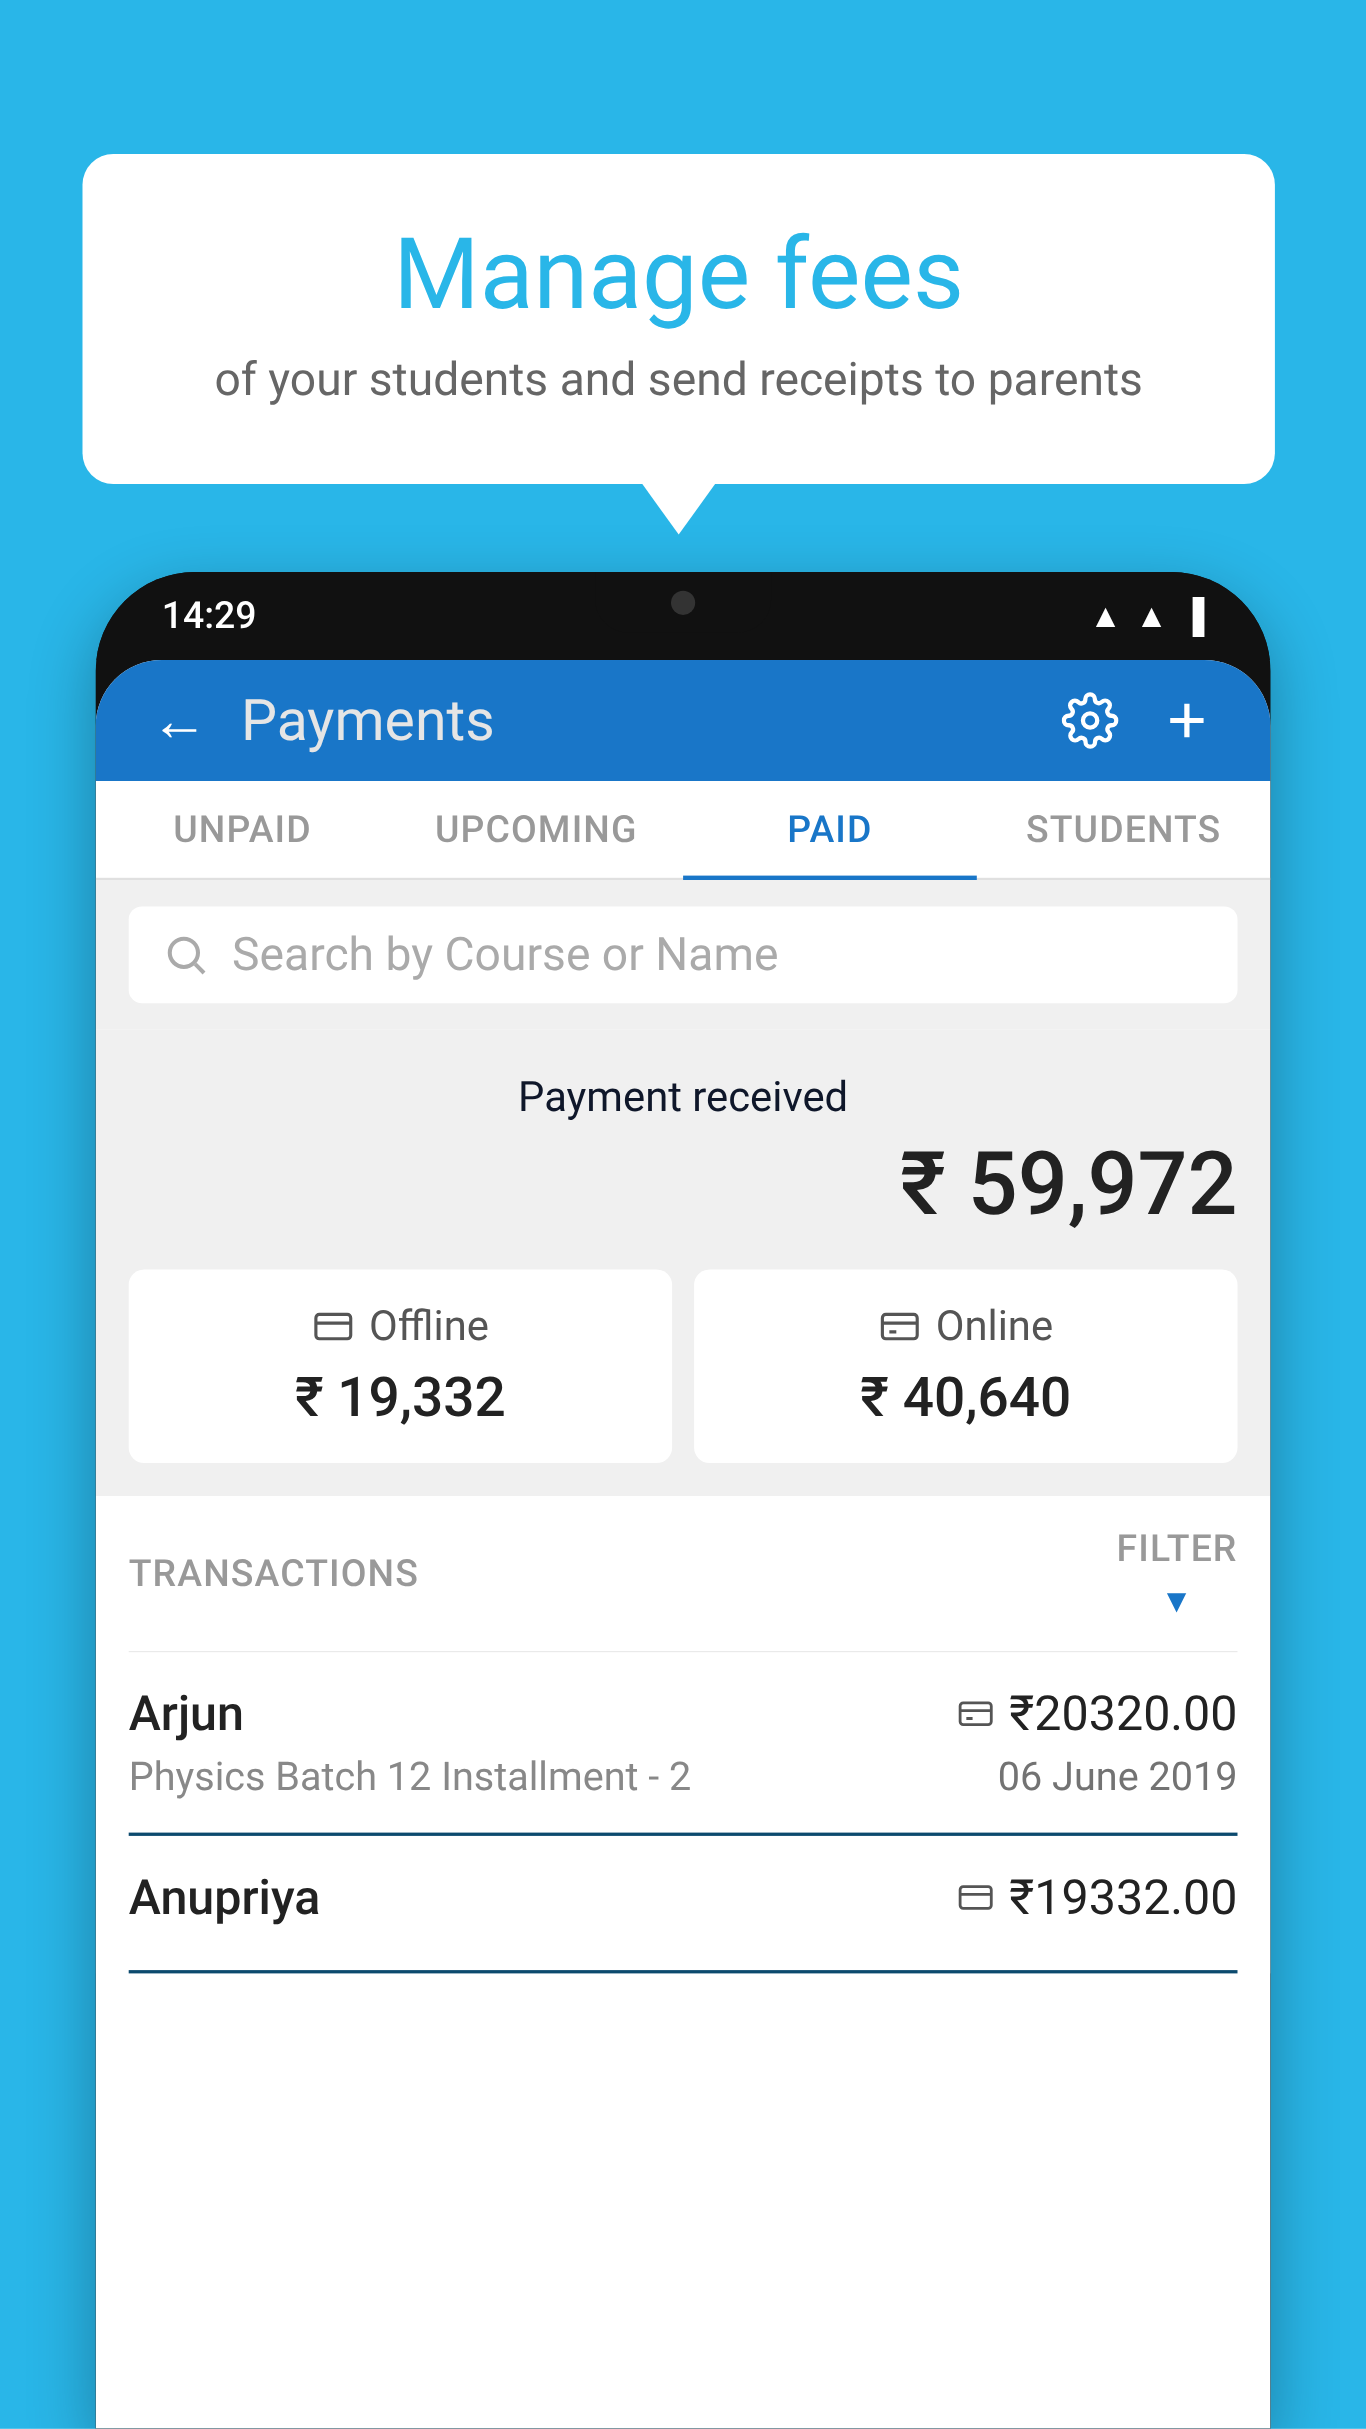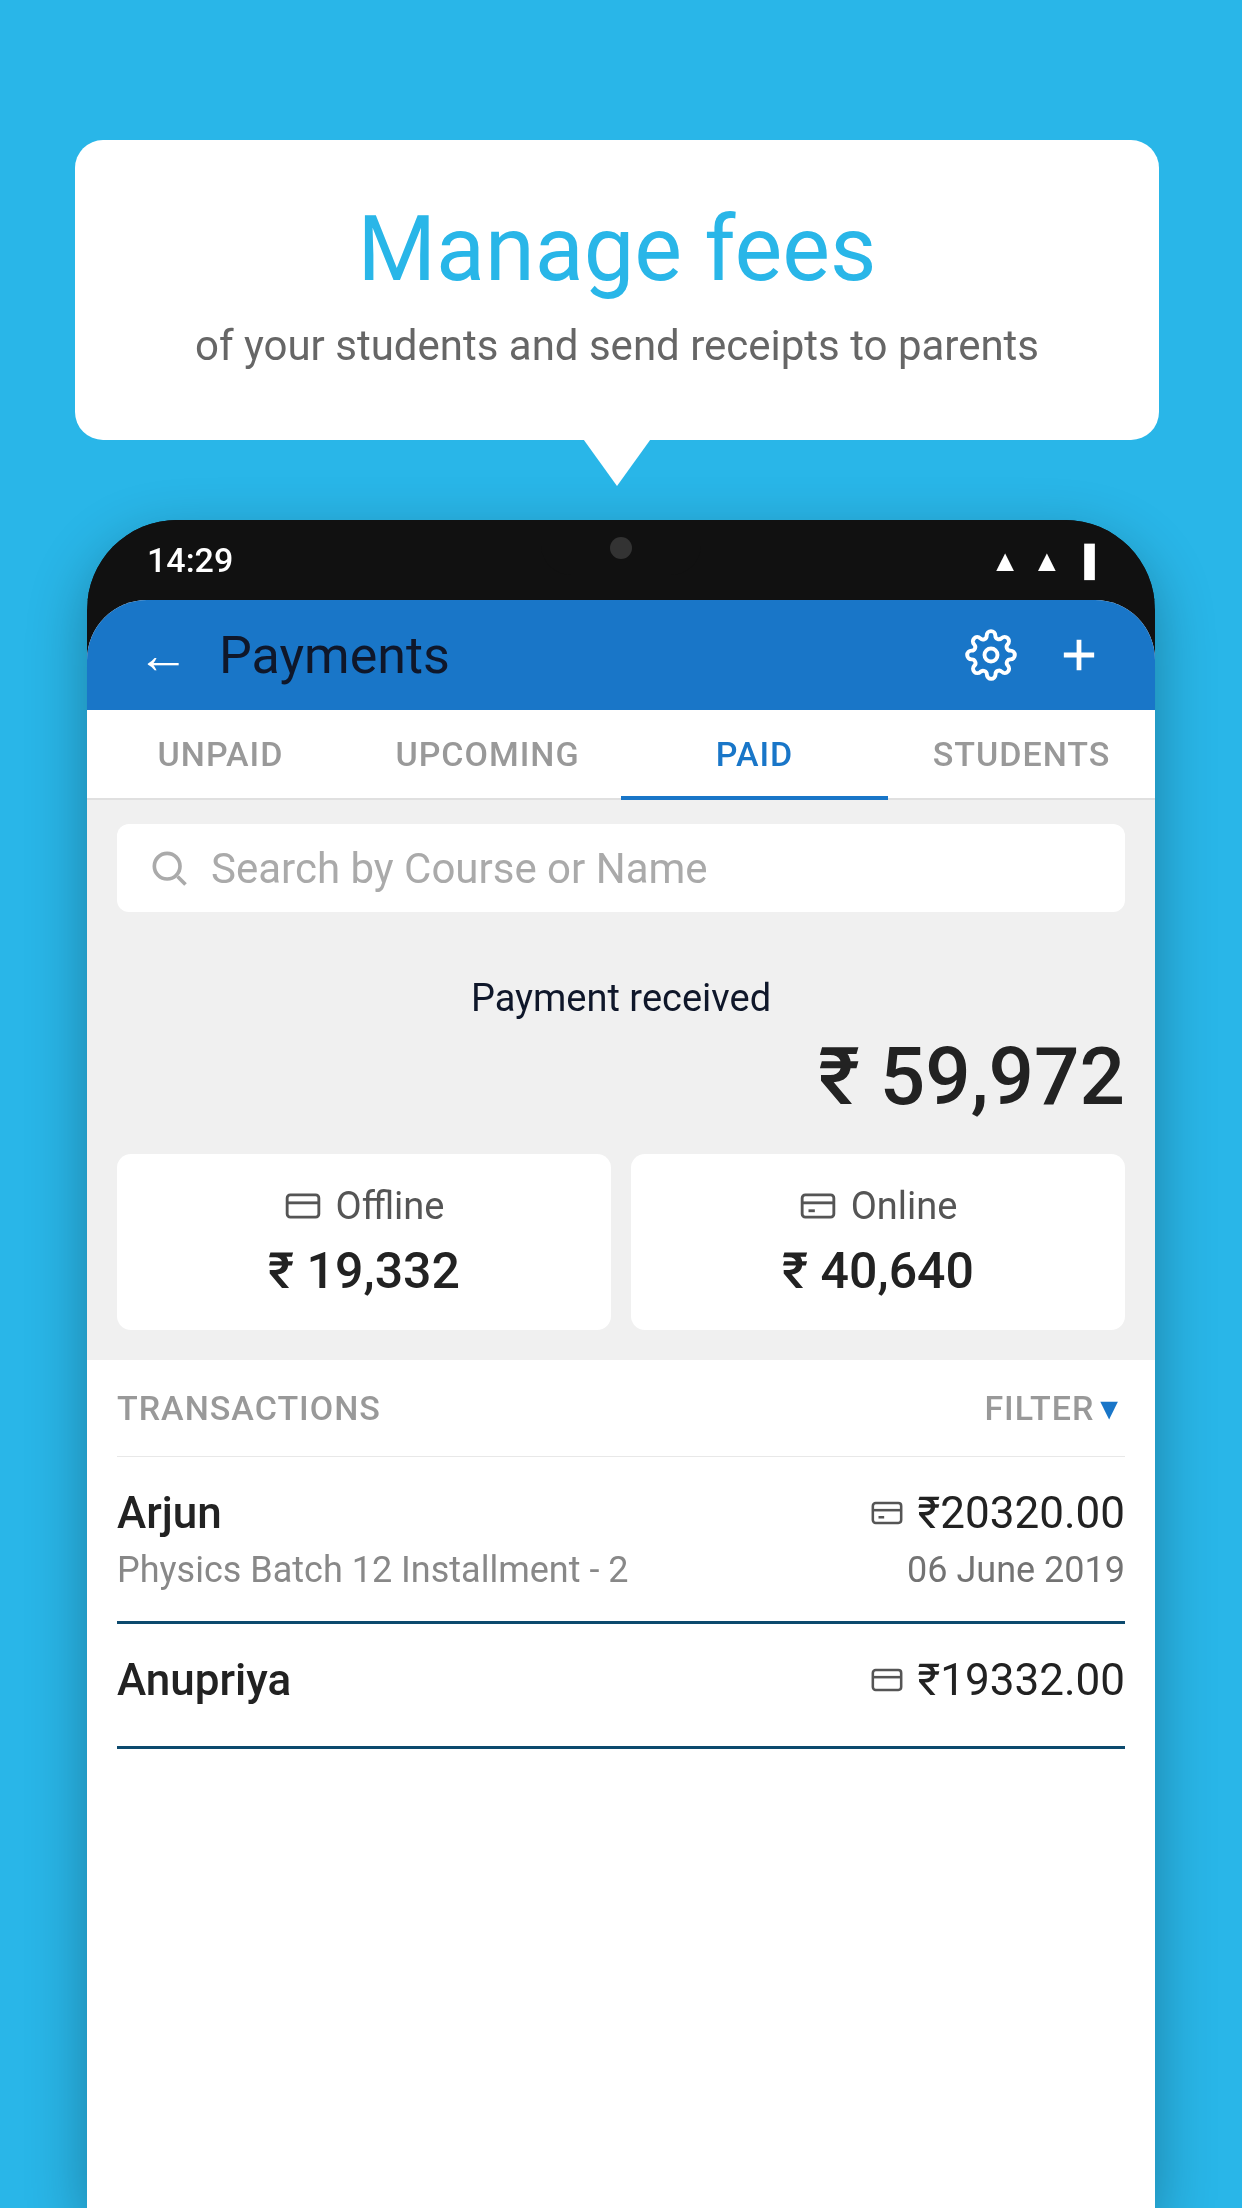--- a/index.html
+++ b/index.html
@@ -146,21 +146,21 @@
       gap: 30px;
     }
 
     .back-arrow {
       color: #fff;
       font-size: 52px;
       font-weight: 300;
     }
 
     .header-title {
-      color: #0f172a;
+      color: #e5e5e5;
       font-size: 52px;
       font-weight: 400;
     }
 
     .header-right {
       display: flex;
       align-items: center;
       gap: 36px;
     }
 
@@ -294,26 +294,27 @@
       font-size: 34px;
       color: #999;
       font-weight: 500;
       letter-spacing: 1px;
       text-transform: uppercase;
     }
 
     .filter-button {
       display: flex;
       align-items: center;
-      gap: 0;
+      gap: 10px;
       font-size: 34px;
       color: #999;
       font-weight: 500;
       letter-spacing: 1px;
       text-transform: uppercase;
+      flex-direction: column;
     }
 
     .filter-triangle {
       color: #1976c8;
       font-size: 30px;
     }
 
     
     .transaction-row {
       padding: 30px 0;

